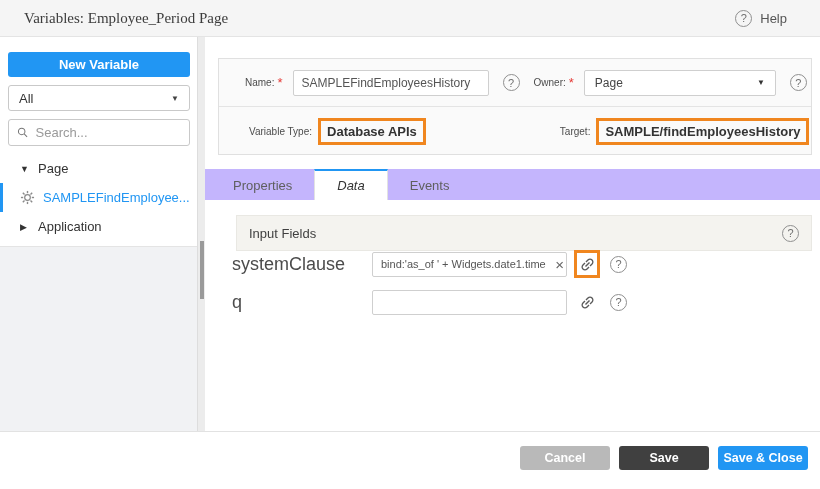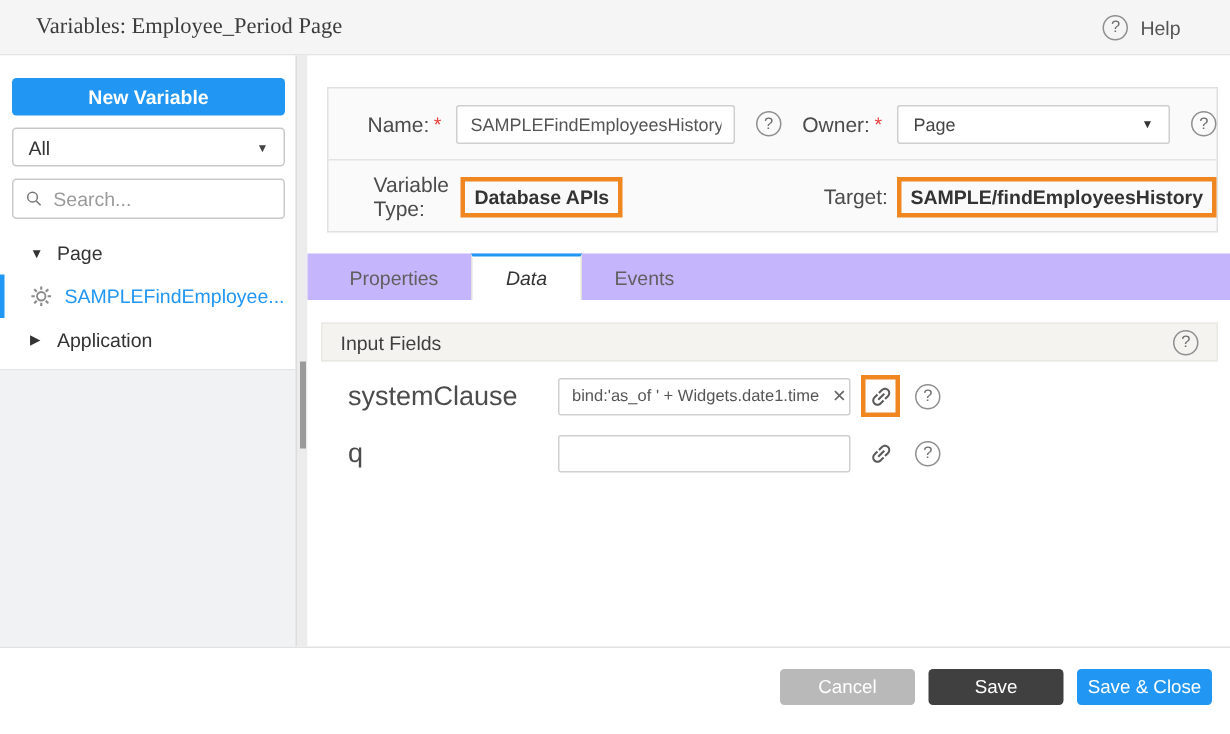--- a/index.html
+++ b/index.html
@@ -67,21 +67,21 @@
   }
   .gutter-thumb { position:absolute; right:1px; top:204px; width:4px; height:58px; background:#9a9a9a; }
   
   .main { position:absolute; top:37px; left:205px; right:0; bottom:58px; background:#fff; }
   .form-panel {
     position:absolute; top:21px; left:13px; right:8px; height:97px;
     background:#fafafa; border:1px solid #e0e0e0;
   }
   .form-row { height:48px; display:flex; align-items:center; }
   .form-row.r1 { border-bottom:1px solid #e4e4e4; }
-  .flabel { font-size:14px; color:#4c4c4c; }
+  .flabel { font-size:10px; color:#4c4c4c; }
   .req { color:#e53935; font-size:13px; margin-left:3px; }
   .txt-input {
     height:26px; border:1px solid #cfcfcf; border-radius:2px; background:#fff;
     font-size:12px; color:#555; padding:0 8px; font-family:inherit; outline:none;
   }
   .name-input { width:196px; margin-left:10px; }
   .owner-select {
     width:192px; height:26px; border:1px solid #cfcfcf; border-radius:2px; background:#fff;
     display:flex; align-items:center; padding:0 10px; font-size:12px; color:#444;
     margin-left:10px; cursor:pointer;
@@ -100,21 +100,21 @@
   .tab {
     padding:0 22px; display:flex; align-items:center; font-size:13px; color:#5f5f5f;
     cursor:pointer; border-top:2px solid transparent;
   }
   .tab.active {
     background:#fff; color:#333; border-top:2px solid #2196f3;
     border-left:1px solid #e2e2e2; border-right:1px solid #e2e2e2;font-style:italic;
   }
   
   .section-header {
-    position:absolute; top:178px; left:9px; right:8px; height:26px;
+    position:absolute; top:178px; left:31px; right:8px; height:36px;
     background:#f4f3ef; border:1px solid #e9e8e3;
     display:flex; align-items:center; padding:0 12px; font-size:13px; color:#3f3f3f;
   }
   .section-header .help-circle { margin-left:auto; }
   .field-row { position:absolute; left:27px; right:8px; display:flex; align-items:center; }
   .field-row.row0 { top:213px; }
   .field-row.row1 { top:251px; }
   .field-label { width:140px; font-size:18px; color:#4c4c4c; }
   .bind-input-wrap { position:relative; width:195px; }
   .bind-input { width:195px; height:25px; padding-right:20px; }
@@ -129,21 +129,21 @@
   }
   .link-btn.hl { border-color:#f0861f; }
   
   .footer {
     position:absolute; bottom:0; left:0; right:0; height:58px; background:#fff;
     border-top:1px solid #e2e2e2;
   }
   .footer-btns { position:absolute; right:12px; top:14px; display:flex; gap:9px; }
   .btn {
     width:90px; height:24px; border:none; border-radius:3px; color:#fff;
-    font-weight:normal; font-size:12.5px; cursor:pointer; font-family:inherit;
+    font-weight:bold; font-size:12.5px; cursor:pointer; font-family:inherit;
   }
   .btn-cancel { background:#b9b9b9; }
   .btn-save { background:#404040; }
   .btn-saveclose { background:#2196f3; }
 </style>
 </head>
 <body>
 
 <div class="app">
 

